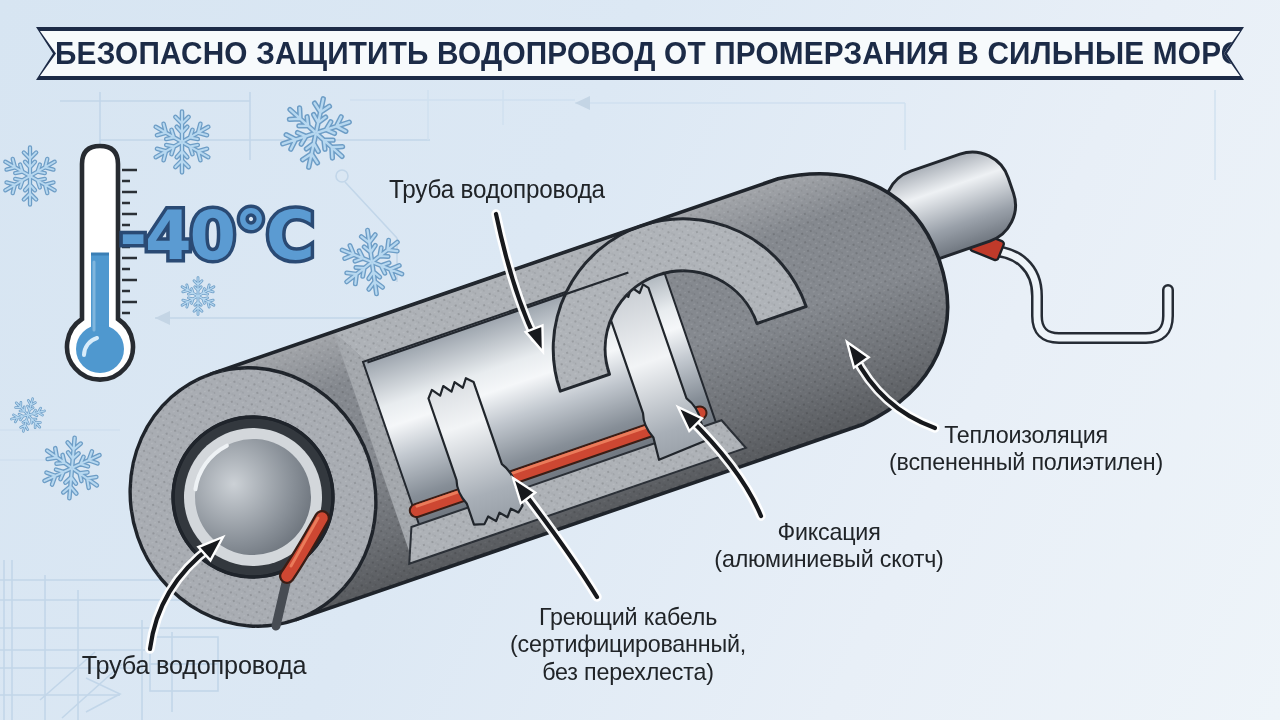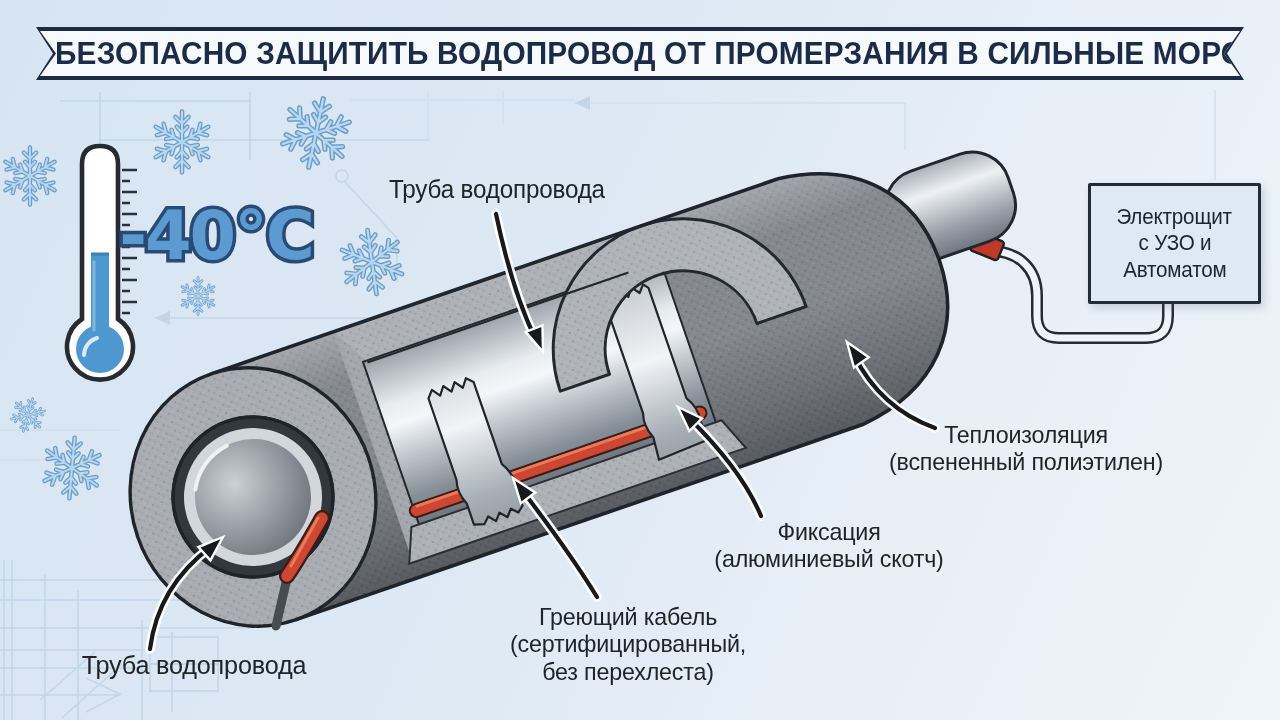--- a/index.html
+++ b/index.html
@@ -270,25 +270,20 @@
       </g>
     </g>
   </svg>
 
   <div class="banner">
     <div class="banner-inner">
       <span>КАК БЕЗОПАСНО ЗАЩИТИТЬ ВОДОПРОВОД ОТ ПРОМЕРЗАНИЯ В СИЛЬНЫЕ МОРОЗЫ</span>
     </div>
   </div>
 
-  <div class="panel">
-    <div>Электрощит</div>
-    <div>с УЗО и</div>
-    <div>Автоматом</div>
-  </div>
 
   <div class="lbl" style="left:497px;top:175px;font-size:25px;">
     <div>Труба водопровода</div>
   </div>
 
   <div class="lbl" style="left:1026px;top:421px;font-size:24px;">
     <div>Теплоизоляция</div>
     <div>(вспененный полиэтилен)</div>
   </div>
 

